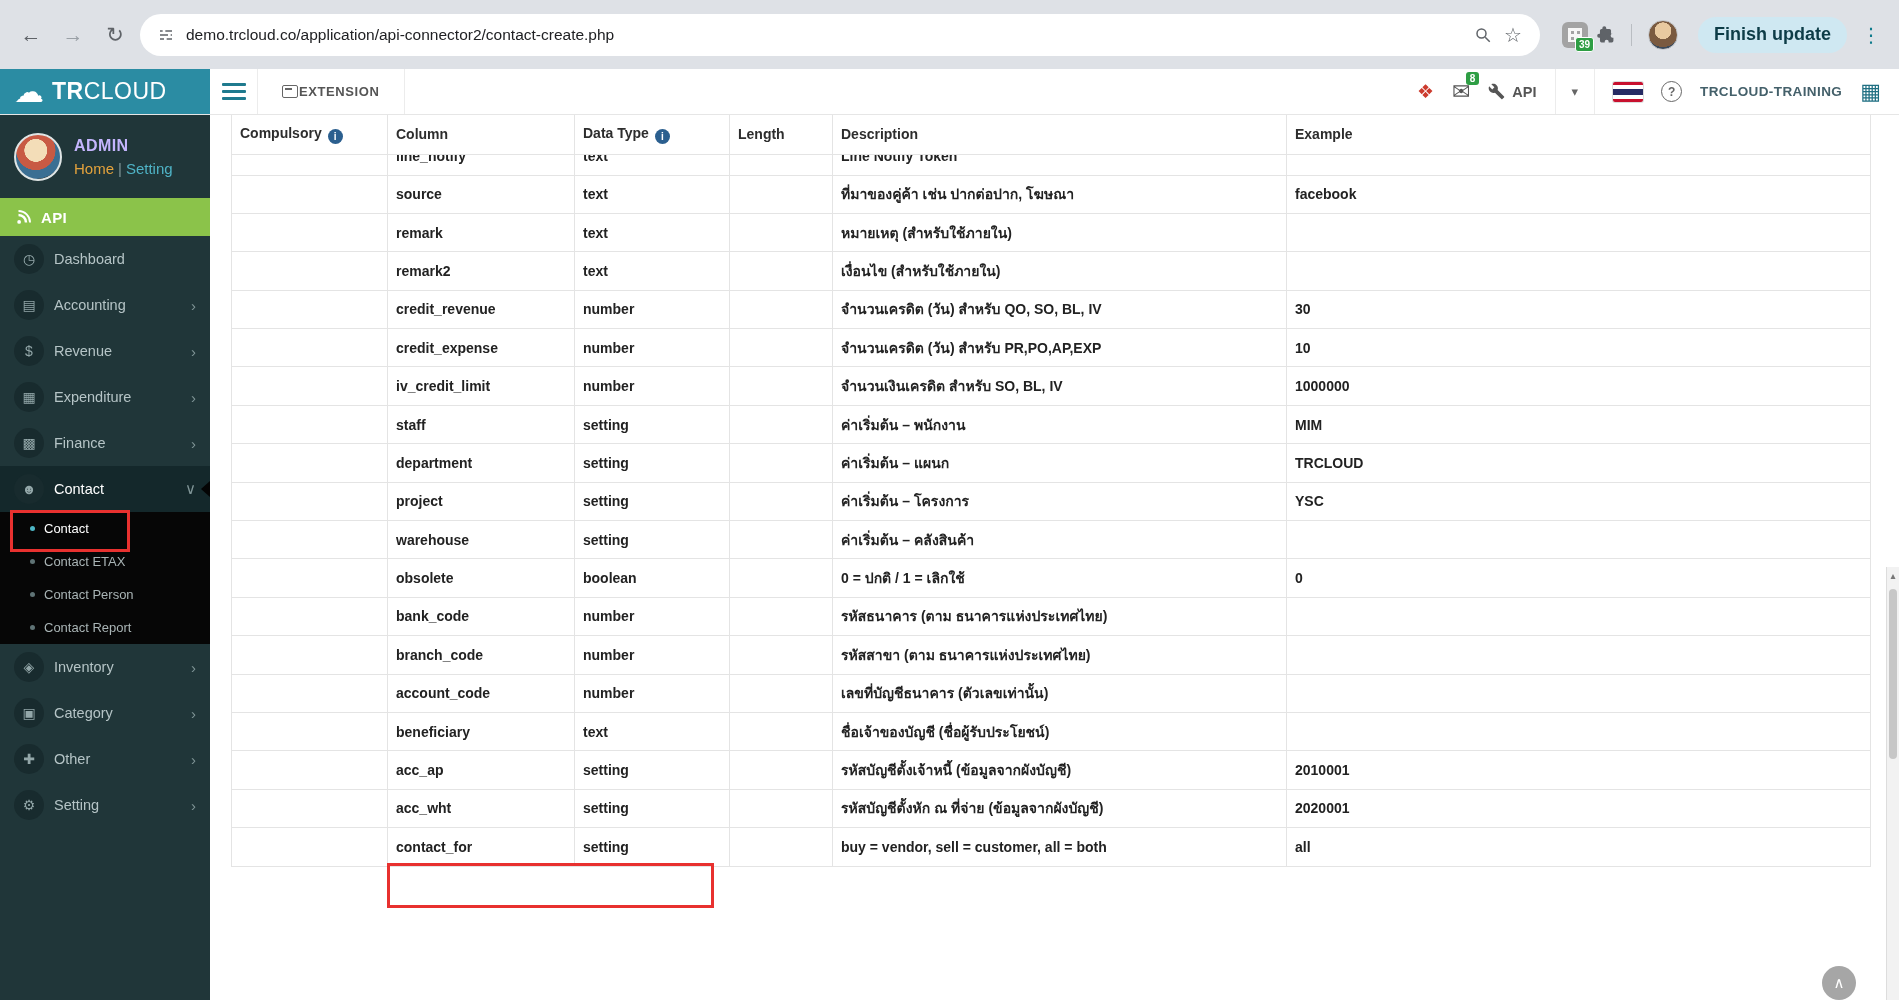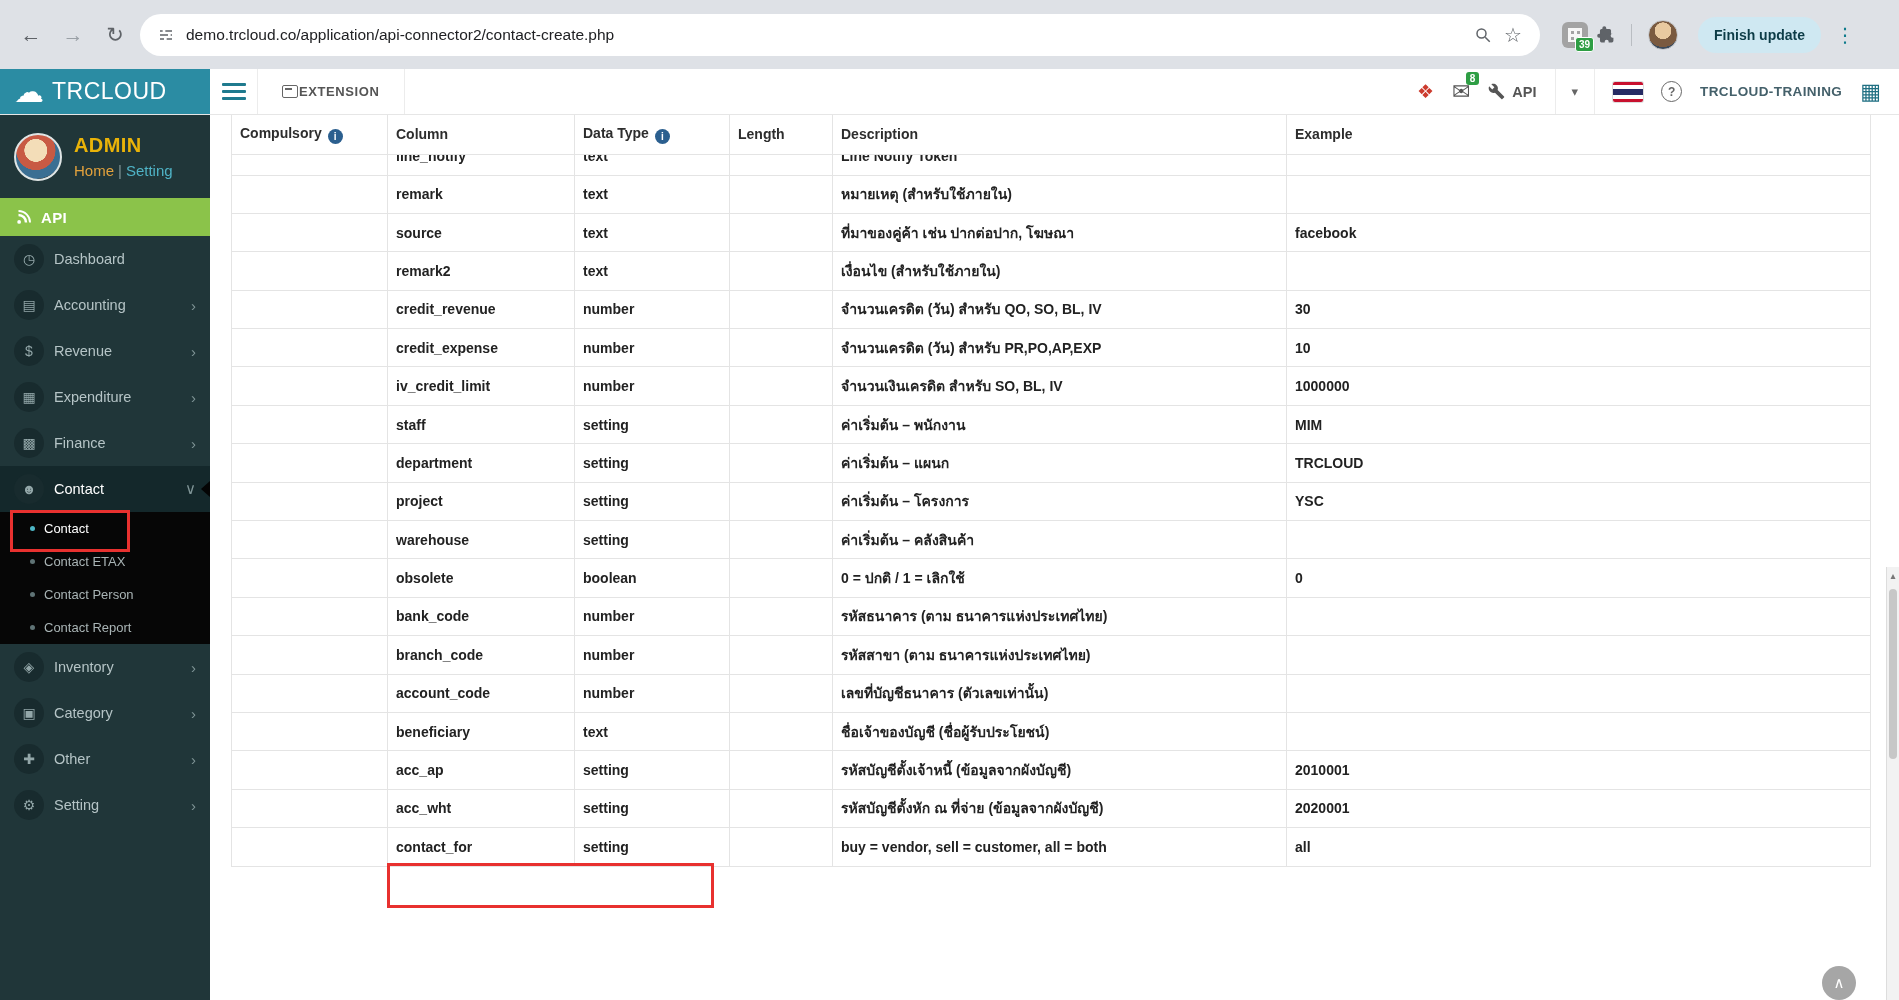--- a/index.html
+++ b/index.html
@@ -27,32 +27,32 @@
       linear-gradient(#fff,#fff) 0 0/14px 3px no-repeat,
       repeating-linear-gradient(90deg,#fff 0 3px,transparent 3px 6px),
       repeating-linear-gradient(#fff 0 3px,transparent 3px 6px);opacity:.9;}
   .ext39 .badge{position:absolute;right:-6px;bottom:-4px;background:var(--badge-green);color:#fff;
          font-size:10px;font-weight:700;padding:1px 3px;border-radius:3px;border:1px solid #fff;}
   .vsep{width:1px;height:22px;background:#b9bdc2;margin:0 8px;flex:0 0 auto;}
   .chrome-avatar{width:30px;height:30px;border-radius:50%;flex:0 0 auto;
       background:radial-gradient(circle at 50% 35%,#e8c9a0 0 36%,#7a5a40 37% 70%,#3c4a5a 71%);
       border:1px solid #c6c9cd;}
   .update-pill{margin-left:12px;height:36px;border-radius:18px;background:var(--update-bg);
-      color:#0d3c47;font-size:14px;font-weight:600;display:flex;align-items:center;
+      color:#0d3c47;font-size:18px;font-weight:600;display:flex;align-items:center;
       padding:0 16px;flex:0 0 auto;}
   .dots{font-size:20px;color:#0e7b8c;margin-left:6px;flex:0 0 auto;}
 
   
   .app-header{position:absolute;top:69px;left:0;width:100%;height:46px;background:#fff;
       border-bottom:1px solid #e6e6e6;display:flex;align-items:stretch;}
   .logo-block{width:210px;background:var(--logo-bg);display:flex;align-items:center;
       padding-left:14px;gap:8px;flex:0 0 auto;}
   .cloud-glyph{color:#fff;font-size:30px;line-height:1;}
   .logo-text{color:#fff;font-size:23px;letter-spacing:.5px;}
-  .logo-text b{font-weight:400;}
+  .logo-text b{font-weight:700;}
   .logo-text span{font-weight:300;}
   .hamburger-block{width:48px;display:flex;align-items:center;justify-content:center;
       border-right:1px solid #ececec;}
   .hamburger{width:24px;height:17px;display:flex;flex-direction:column;justify-content:space-between;}
   .hamburger i{display:block;height:3px;background:#1f7a8e;border-radius:1px;}
   .extension-block{display:flex;align-items:center;gap:1px;padding:0 24px;border-right:1px solid #ececec;}
   .window-icon{width:16px;height:13px;border:1.5px solid #666;border-radius:2px;position:relative;}
   .window-icon::after{content:"";position:absolute;left:2px;top:2px;width:7px;height:1.5px;background:#666;}
   .ext-label{font-size:13px;color:#555;letter-spacing:.6px;font-weight:600;}
   .header-right{margin-left:auto;display:flex;align-items:center;gap:18px;padding-right:18px;}
@@ -70,21 +70,21 @@
   .help-ico{width:21px;height:21px;border-radius:50%;border:1.6px solid #666;color:#666;
       display:flex;align-items:center;justify-content:center;font-size:12px;font-weight:700;}
   .company{font-size:13.5px;font-weight:700;color:#44606a;letter-spacing:.4px;}
   .building{font-size:22px;color:#1f6f82;line-height:1;}
 
   
   .sidebar{position:absolute;top:115px;left:0;width:210px;bottom:0;background:var(--sidebar-bg);}
   .user-block{height:83px;display:flex;align-items:center;gap:12px;padding:0 14px;}
   .user-avatar{width:48px;height:48px;border-radius:50%;flex:0 0 auto;border:2px solid #dfe5e5;
       background:radial-gradient(circle at 45% 35%,#f3ddb8 0 30%,#c85a44 31% 52%,#3b6f93 53% 75%,#22333b 76%);}
-  .user-name{color:#eab308;font-size:20px;font-weight:700;letter-spacing:.4px;}
+  .user-name{color:#c4b5fd;font-size:16px;font-weight:700;letter-spacing:.4px;}
   .user-links{font-size:15px;margin-top:5px;}
   .link-home{color:#e3a23c;}
   .link-sep{color:#7f9496;margin:0 4px;}
   .link-setting{color:#4fb3c6;}
   .api-row{height:38px;background:var(--api-green);display:flex;align-items:center;gap:10px;
       padding:0 16px;color:#fff;font-size:15px;font-weight:700;letter-spacing:.3px;}
   .menu-item{height:46px;display:flex;align-items:center;gap:10px;padding:0 14px;
       color:#b5c4c6;font-size:14.5px;position:relative;cursor:pointer;}
   .menu-item.active{background:var(--active-row);color:#fff;}
   .mi-icon{width:30px;height:30px;border-radius:50%;background:#182b2e;color:#93a7a9;
@@ -328,53 +328,53 @@
           </td>
           <td class="c-example">
             <div class="cell"></div>
           </td>
         </tr>
         <tr>
           <td class="c-compulsory">
             <div class="cell"></div>
           </td>
           <td class="c-column">
+            <div class="cell">source</div>
+          </td>
+          <td class="c-type">
+            <div class="cell">text</div>
+          </td>
+          <td class="c-length">
+            <div class="cell"></div>
+          </td>
+          <td class="c-description">
+            <div class="cell">ที่มาของคู่ค้า เช่น ปากต่อปาก, โฆษณา</div>
+          </td>
+          <td class="c-example">
+            <div class="cell">facebook</div>
+          </td>
+        </tr>
+        <tr>
+          <td class="c-compulsory">
+            <div class="cell"></div>
+          </td>
+          <td class="c-column">
             <div class="cell">remark</div>
           </td>
           <td class="c-type">
             <div class="cell">text</div>
           </td>
           <td class="c-length">
             <div class="cell"></div>
           </td>
           <td class="c-description">
             <div class="cell">หมายเหตุ (สำหรับใช้ภายใน)</div>
           </td>
           <td class="c-example">
             <div class="cell"></div>
-          </td>
-        </tr>
-        <tr>
-          <td class="c-compulsory">
-            <div class="cell"></div>
-          </td>
-          <td class="c-column">
-            <div class="cell">source</div>
-          </td>
-          <td class="c-type">
-            <div class="cell">text</div>
-          </td>
-          <td class="c-length">
-            <div class="cell"></div>
-          </td>
-          <td class="c-description">
-            <div class="cell">ที่มาของคู่ค้า เช่น ปากต่อปาก, โฆษณา</div>
-          </td>
-          <td class="c-example">
-            <div class="cell">facebook</div>
           </td>
         </tr>
         <tr>
           <td class="c-compulsory">
             <div class="cell"></div>
           </td>
           <td class="c-column">
             <div class="cell">remark2</div>
           </td>
           <td class="c-type">

